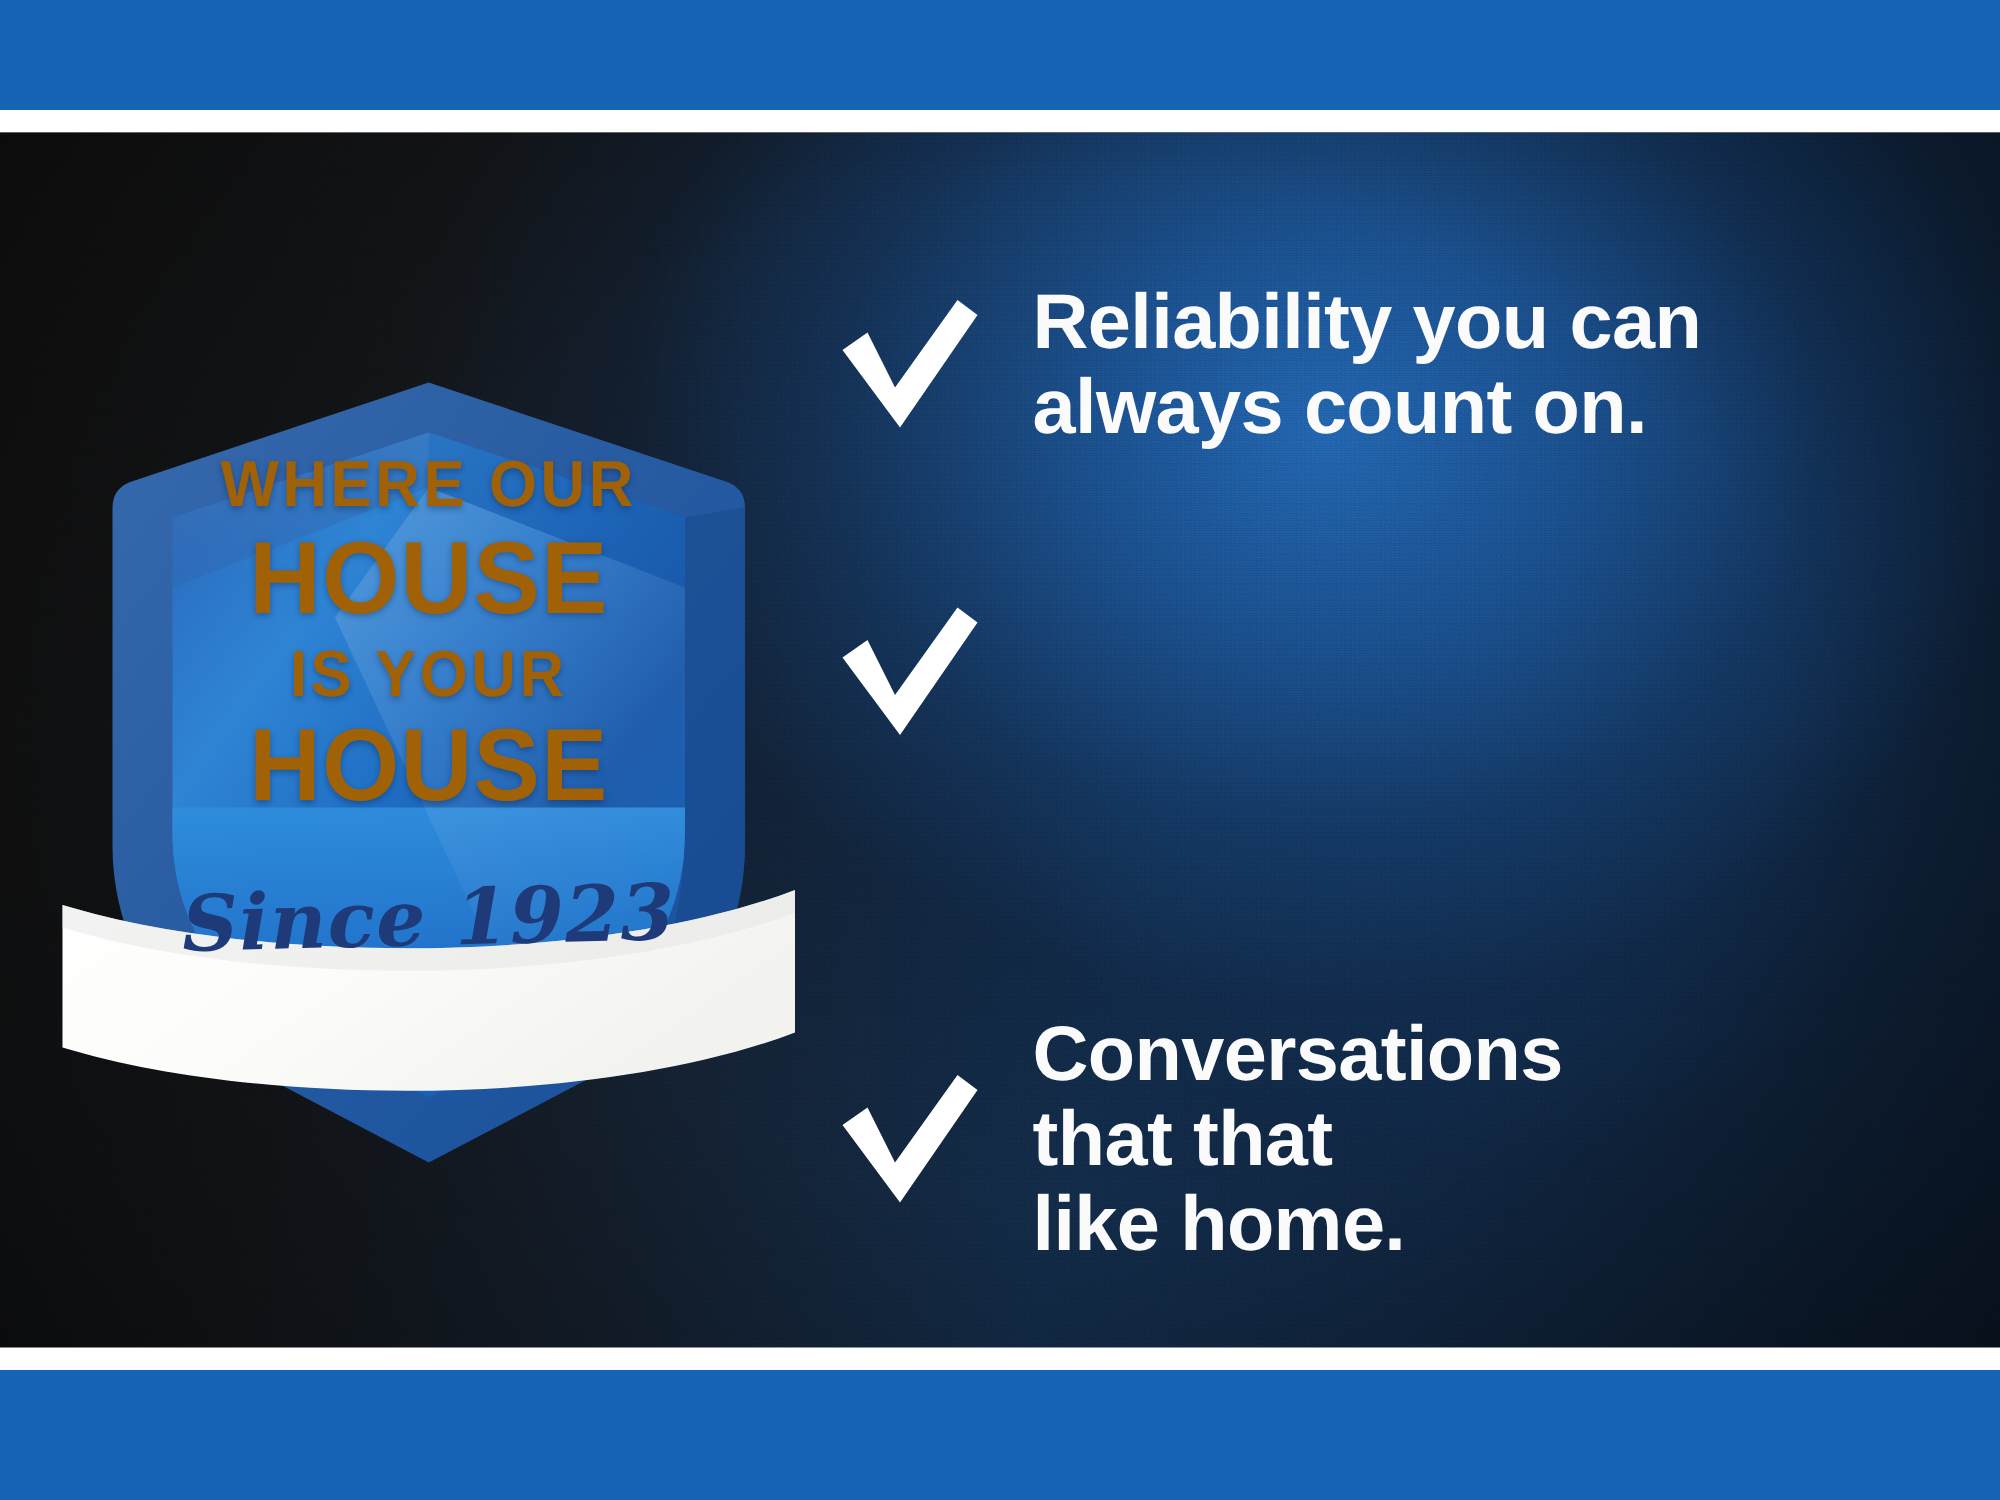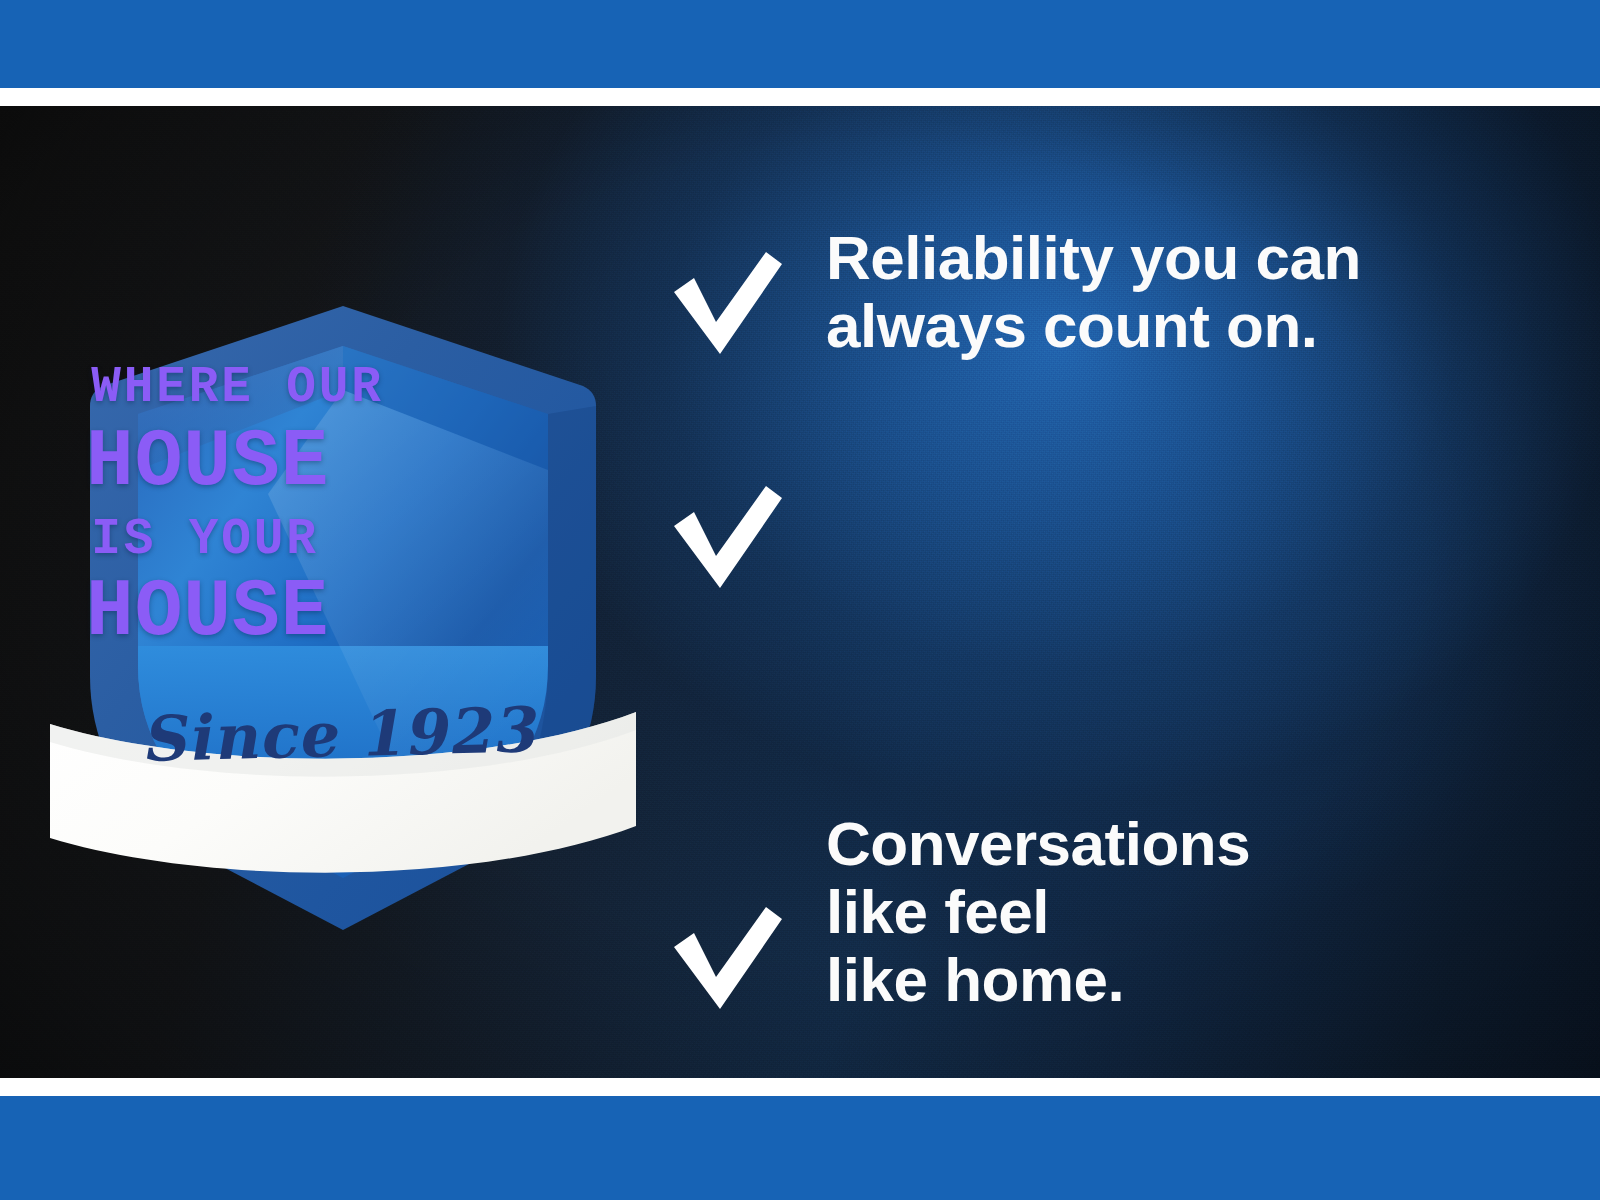--- a/index.html
+++ b/index.html
@@ -101,23 +101,23 @@
     width: 530px;
     height: 640px;
   }
   #badge svg { display: block; width: 100%; height: 100%; overflow: visible; }
 
   .shield-text {
     position: absolute;
     left: 0;
     top: 68px;
     width: 530px;
-    text-align: left;
-    color: #8b5cf6;
-    font-family: Liberation Mono, monospace;
+    text-align: center;
+    color: #a16207;
+    font-family: Liberation Sans, sans-serif;
     font-weight: bold;
     letter-spacing: 0.5px;
     line-height: 1;
     pointer-events: none;
     text-shadow: 0 2px 5px rgba(4,26,56,0.35);
   }
   .st-l1 { font-size: 52px; letter-spacing: 3px; transform: scaleX(0.95); }
   .st-l2 { font-size: 82px; letter-spacing: 1px; margin-top: 8px; transform: scaleX(0.97); }
   .st-l3 { font-size: 52px; letter-spacing: 3px; margin-top: 10px; transform: scaleX(0.95); }
   .st-l4 { font-size: 82px; letter-spacing: 1px; margin-top: 6px; transform: scaleX(0.97); }
@@ -141,21 +141,21 @@
   
   #checklist {
     position: absolute;
     left: 668px;
     top: 110px;
     width: 880px;
   }
   .claim {
     position: absolute;
     display: flex;
-    align-items: flex-end;
+    align-items: center;
   }
   .claim-1 { top: 0px; }
   .claim-2 { top: 258px; }
   .claim-3 { top: 586px; }
 
   .check-icon {
     flex: 0 0 auto;
     width: 118px;
     height: 112px;
     margin-top: 8px;
@@ -281,21 +281,21 @@
         </span>
       </div>
 
       <div class="claim claim-3">
         <span class="check-icon">
           <svg viewBox="0 0 118 112" xmlns="http://www.w3.org/2000/svg" aria-hidden="true">
             <path d="M 6 44 L 26 30 L 48 74 L 98 4 L 114 16 L 52 106 Z" fill="#ffffff"></path>
           </svg>
         </span>
         <div class="claim-text">Conversations
-like feel
+that that
 like home.</div>
       </div>
 
     </div>
   </div>
 
   <div class="bar-gap gap-bottom"></div>
   <div class="bar bar-bottom"></div>
 
 </div>

